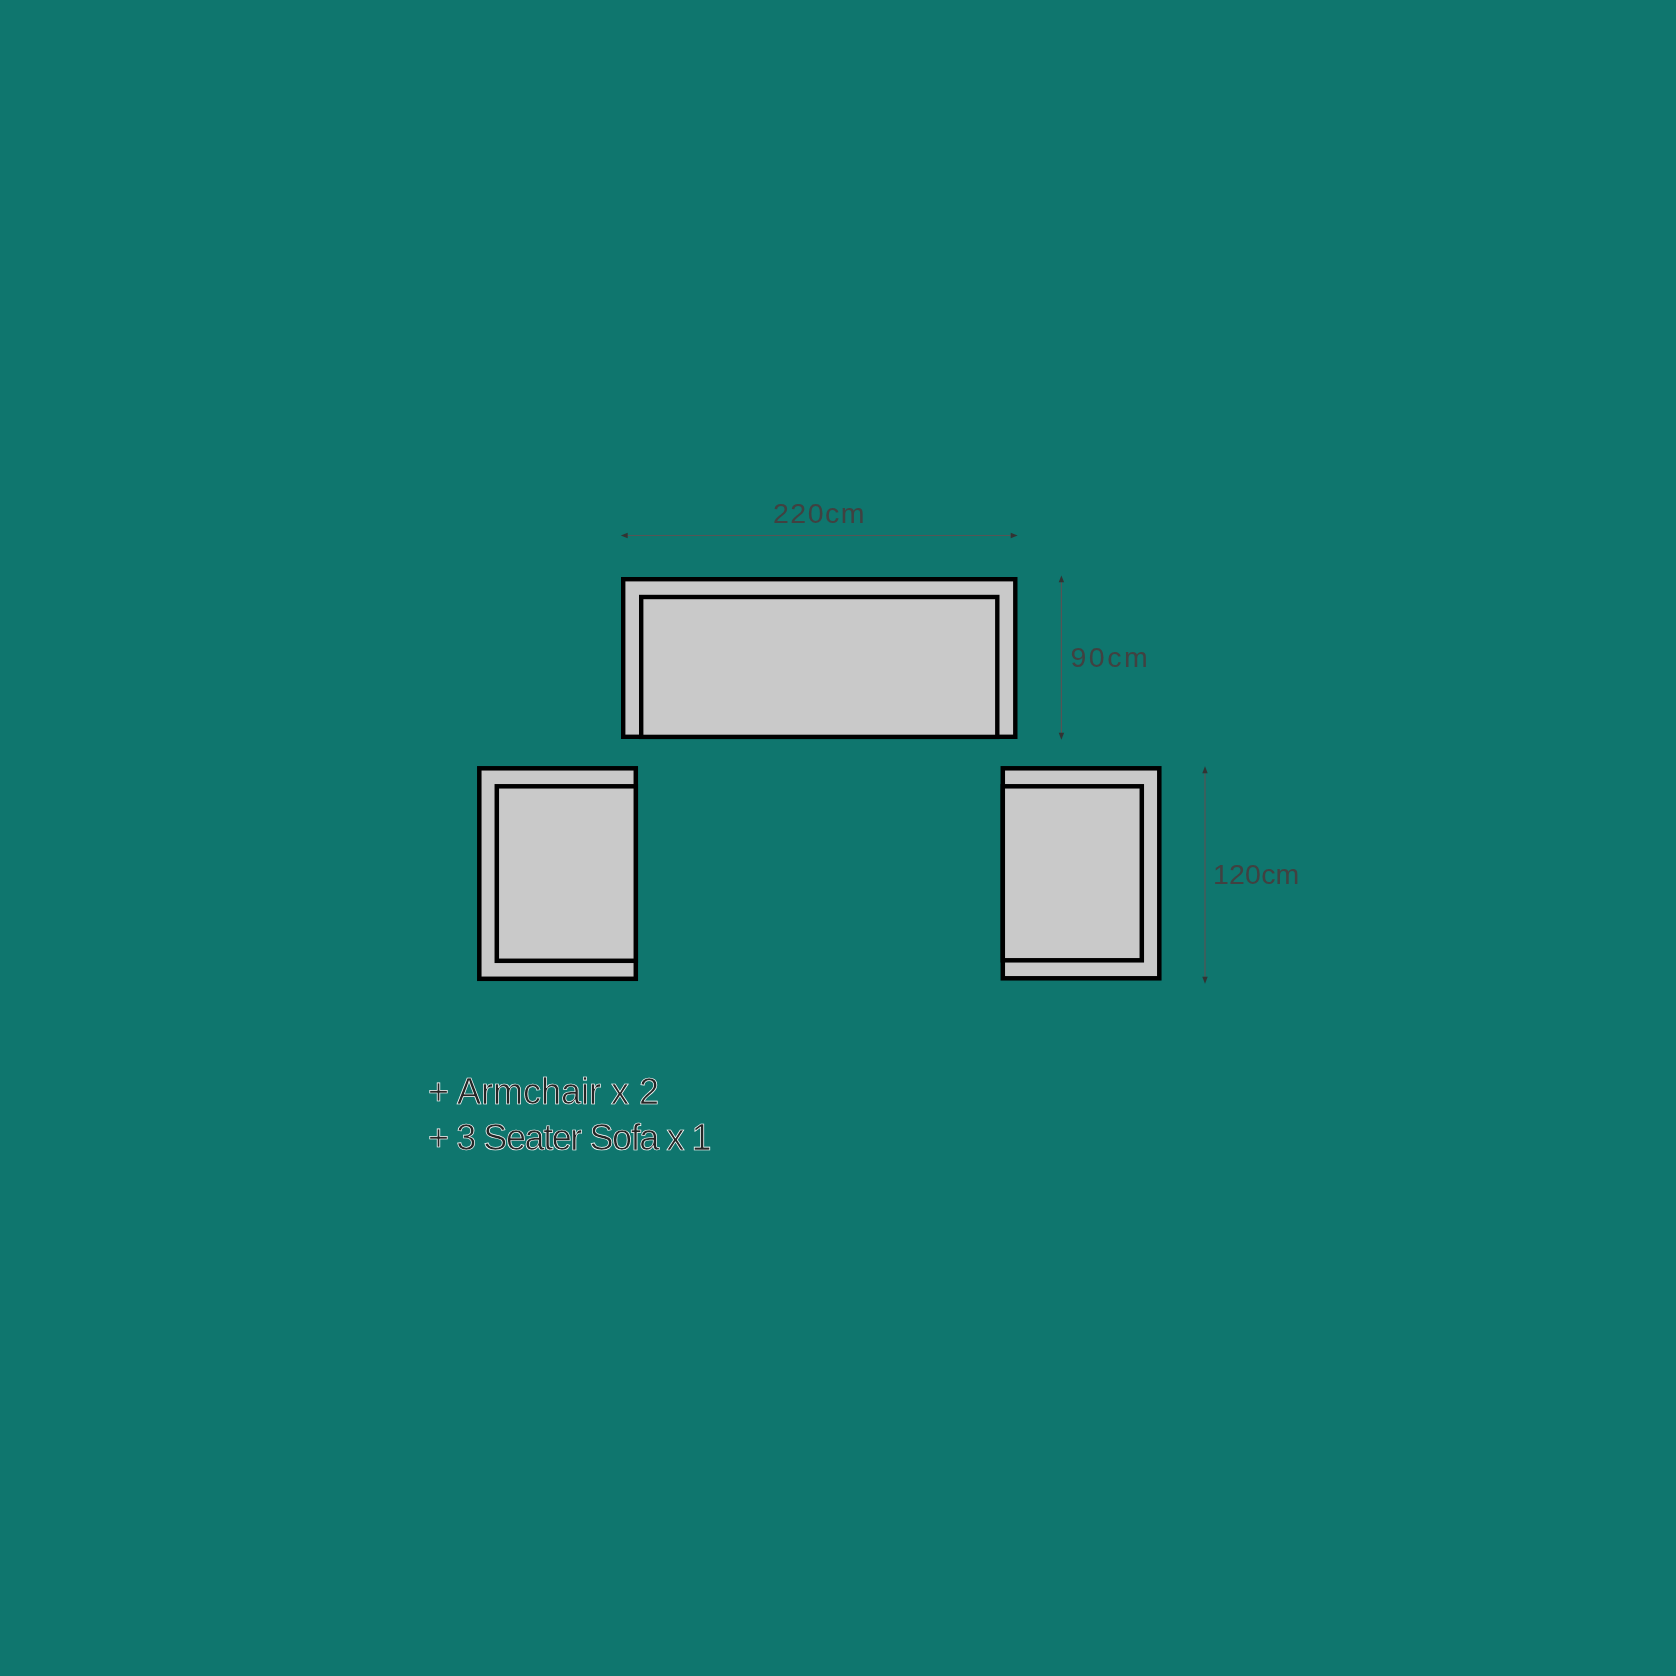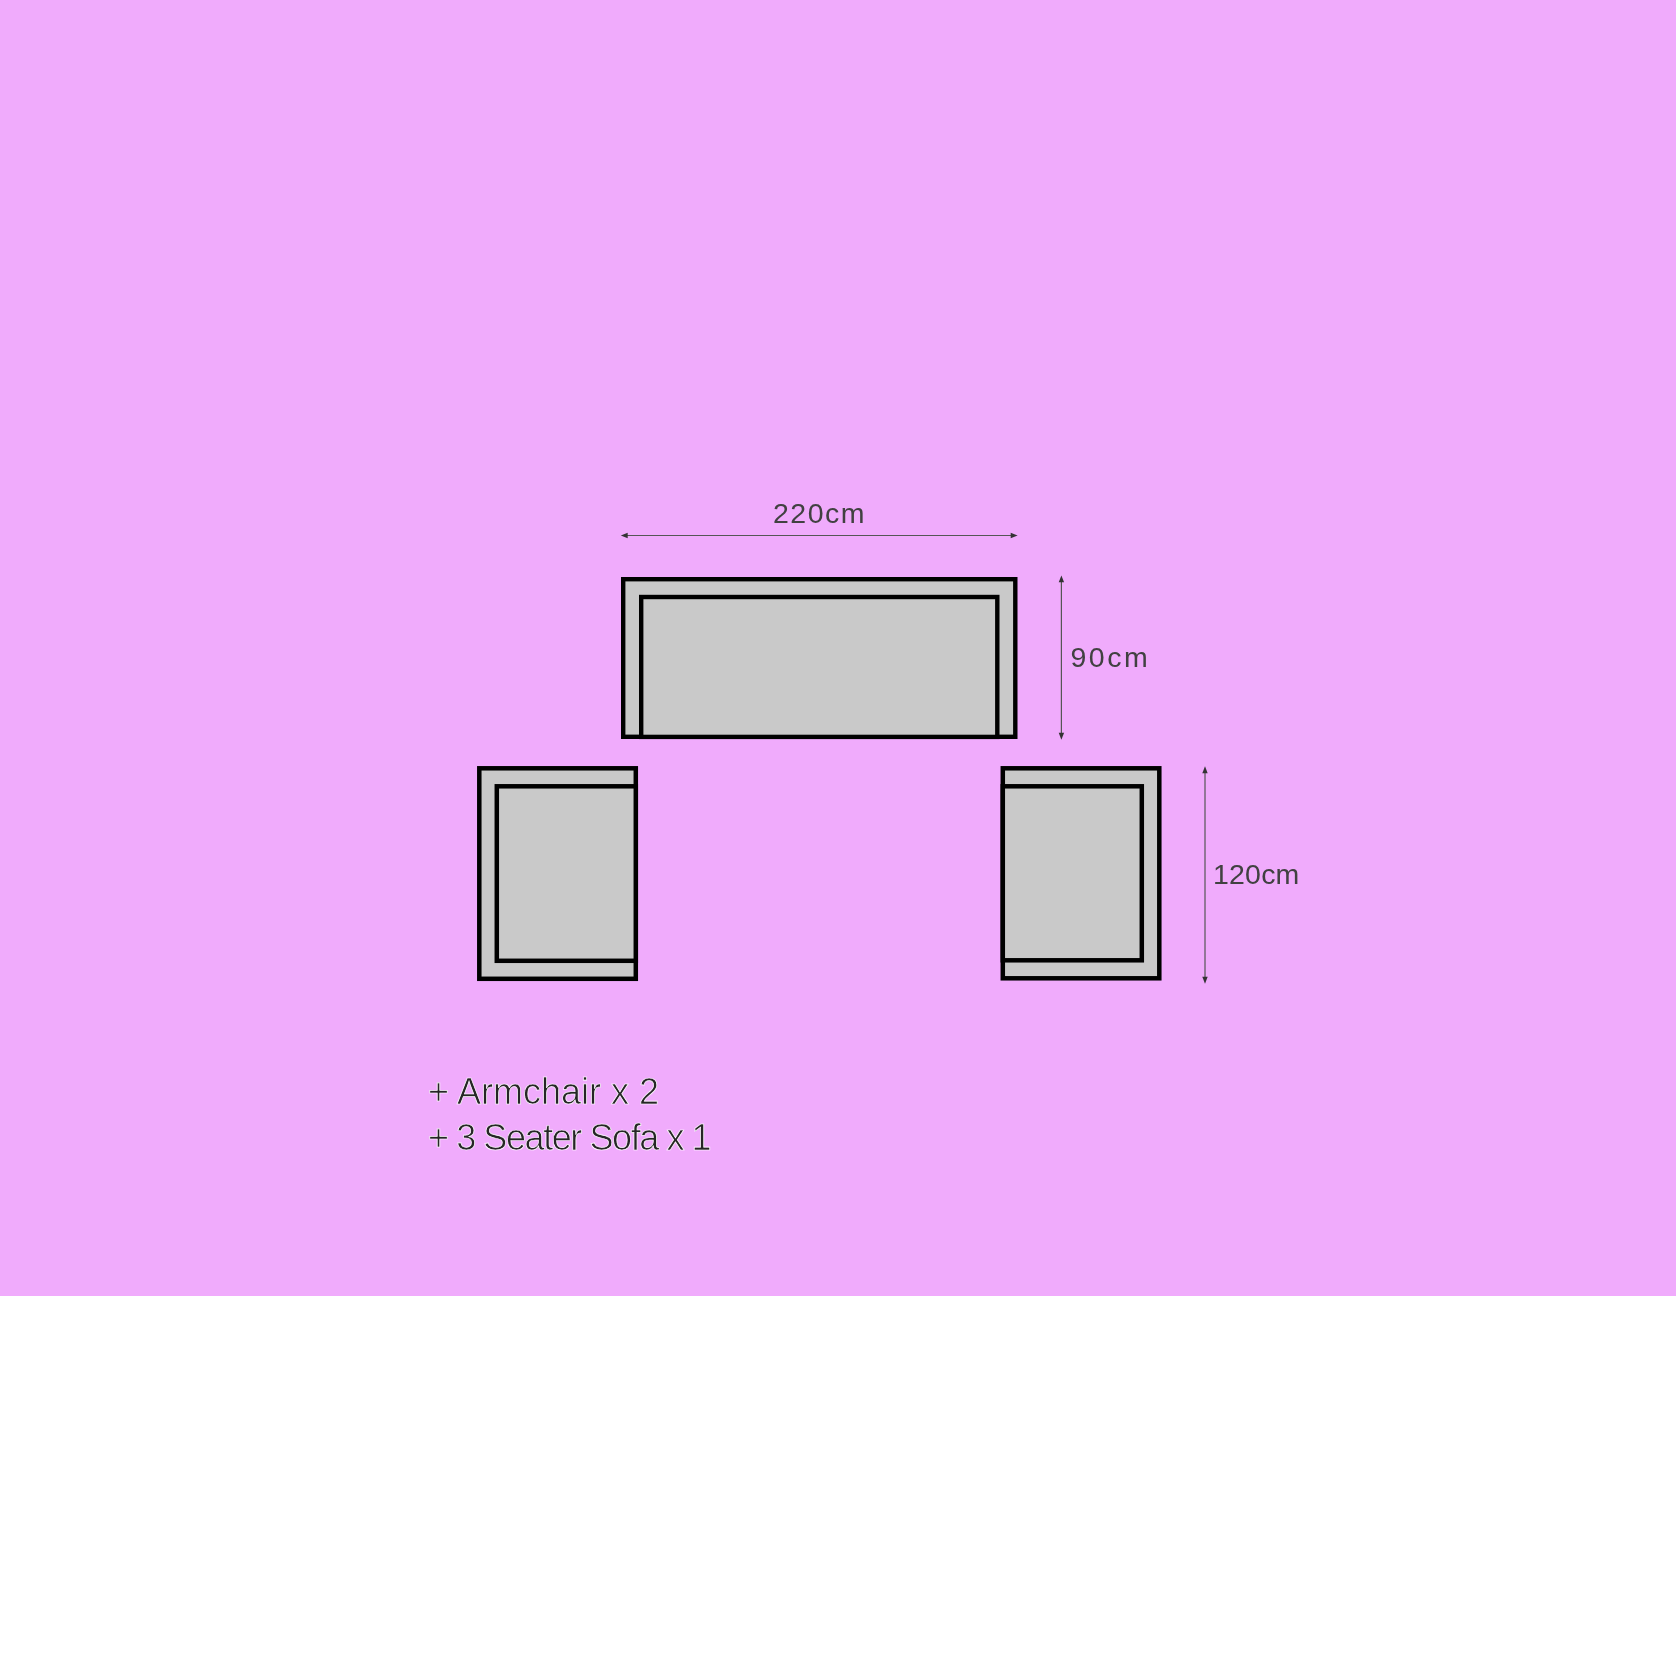--- a/index.html
+++ b/index.html
@@ -1,16 +1,16 @@
 <!DOCTYPE html>
 <html><head>
 <meta charset="utf-8">
 <style>
   html,body{margin:0;padding:0;background:#ffffff;}
-  #stage{position:relative;width:1676px;height:1296px;background:#f0abfc;overflow:hidden;}
+  #stage{position:relative;width:1676px;height:1676px;background:#0f766e;overflow:hidden;}
   svg{position:absolute;left:0;top:0;}
   text{font-family:"Liberation Sans", sans-serif;}
 </style>
 </head>
 <body>
 <div id="stage">
 <svg width="1676" height="1676" viewBox="0 0 1676 1676">
 
   <rect x="623.2" y="579.2" width="392.1" height="157.6" fill="#c9c9c9" stroke="#000000" stroke-width="4.4"></rect>
 

